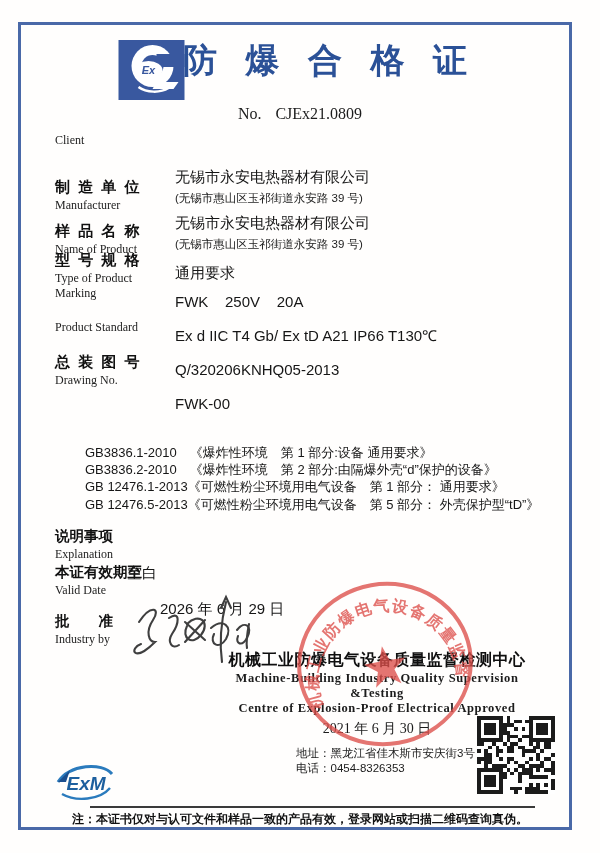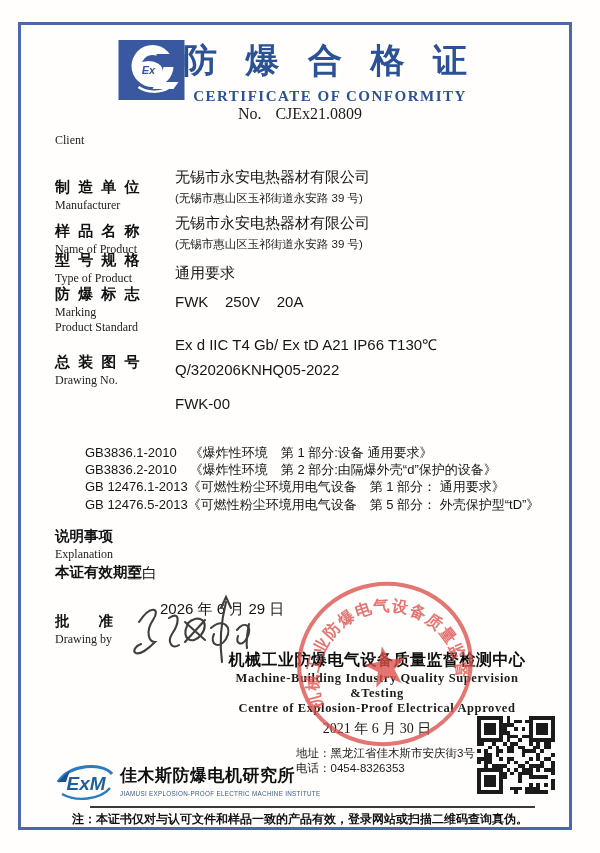--- a/index.html
+++ b/index.html
@@ -65,21 +65,20 @@
     <rect x="38" y="14" width="28" height="13" fill="#39589f"></rect>
     <circle cx="34" cy="26" r="11" fill="#39589f"></circle>
     <ellipse cx="30" cy="30" rx="14" ry="9" fill="#ffffff"></ellipse>
     <path d="M38 42 L60 42 L55 49 L34 49 Z" fill="#ffffff"></path>
     <path d="M20 47 C28 53 42 53 50 48" stroke="#ffffff" stroke-width="2.5" fill="none"></path>
     <text x="30" y="34" font-size="11" font-weight="bold" font-style="italic" fill="#39589f" text-anchor="middle">Ex</text>
   </svg>
 
   <div class="title-block">
     <div class="title-zh">防 爆 合 格 证</div>
-    <div class="title-en">CERTIFICATE  OF  CONFORMITY</div>
   </div>
   <div class="cert-no">
     <span>No.</span><span class="num">CJEx21.0809</span>
   </div>
 
   <div class="row" style="top:132px">
     <div class="flabel">
       <div class="en">Client</div>
       </div>
     <div class="fvalue">
@@ -104,32 +103,31 @@
   <div class="row" style="top:251px">
     <div class="flabel">
         <div class="zh">型 号 规 格</div>
       <div class="en">Type of Product</div>
       </div>
     <div class="fvalue">
       <div class="vmain" style="margin-top:6px">FWK    250V    20A</div></div>
   </div>
   <div class="row" style="top:285px">
     <div class="flabel">
-        <div class="zh">防 爆 标 志</div>
       <div class="en">Marking</div>
       </div>
     <div class="fvalue">
-      <div class="vmain" style="margin-top:13px">Ex d IIC T4 Gb/ Ex tD A21 IP66 T130℃</div></div>
+      <div class="vmain" style="margin-top:4px">Ex d IIC T4 Gb/ Ex tD A21 IP66 T130℃</div></div>
   </div>
   <div class="row" style="top:319px">
     <div class="flabel">
       <div class="en">Product Standard</div>
       </div>
     <div class="fvalue">
-      <div class="vmain" style="margin-top:6px">Q/320206KNHQ05-2022</div></div>
+      <div class="vmain" style="margin-top:6px">Q/320206KNHQ05-2013</div></div>
   </div>
   <div class="row" style="top:353px">
     <div class="flabel">
         <div class="zh">总 装 图 号</div>
       <div class="en">Drawing No.</div>
       </div>
     <div class="fvalue">
       <div class="vmain" style="margin-top:6px">FWK-00</div></div>
   </div>
 
@@ -146,29 +144,30 @@
         <div class="zh-wide">说明事项</div>
       <div class="en">Explanation</div>
       </div>
     <div class="fvalue" style="left:127px">
       <div class="vmain" style="margin-top:1px">空白</div></div>
   </div>
 
   <div class="row" style="top:563px">
     <div class="flabel" style="width:140px">
         <div class="zh-wide">本证有效期至</div>
+      <div class="en">Valid Date</div>
       </div>
     <div class="fvalue" style="left:160px">
       <div class="vmain" style="margin-top:1px">2026 年 6 月 29 日</div></div>
   </div>
 
   <div class="row" style="top:612px">
     <div class="flabel">
         <div class="zh-wide">批　　准</div>
-      <div class="en">Drawing by</div>
+      <div class="en">Industry by</div>
       </div>
   </div>
   <svg class="sig" viewBox="0 0 135 82">
     <g stroke="#3f3f3f" stroke-width="2.1" fill="none" stroke-linecap="round">
       <path d="M14 30 C26 12 36 16 28 28 C20 40 24 50 30 50 C8 72 4 56 16 52"></path>
       <path d="M44 26 C56 18 54 32 47 42 C42 50 47 58 54 53"></path>
       <path d="M62 32 C74 20 86 30 76 43 C67 54 56 46 62 34"></path>
       <path d="M60 30 L80 48 M80 28 L60 50"></path>
       <path d="M97 70 C94 48 97 26 101 10"></path>
       <path d="M96 16 L101 5 L106 16"></path>
@@ -639,24 +638,20 @@
       <div style="background: transparent;"></div>
       <div style="background: transparent;"></div>
     </div>
 
   <svg class="inst-logo" viewBox="0 0 60 44">
     <path d="M2 22 C14 4 46 2 56 14" stroke="#2b7bbd" stroke-width="3" fill="none"></path>
     <path d="M6 34 C20 42 44 40 54 28" stroke="#2b7bbd" stroke-width="2.4" fill="none"></path>
     <path d="M2 22 L14 10 L10 22 Z" fill="#1b4f8f"></path>
     <text x="30" y="30" font-size="19" font-weight="bold" font-style="italic" fill="#1d5f9e" text-anchor="middle">ExM</text>
   </svg>
-  <div class="inst-name">
-    <div class="izh">佳木斯防爆电机研究所</div>
-    <div class="ien">JIAMUSI EXPLOSION-PROOF ELECTRIC MACHINE INSTITUTE</div>
-  </div>
   <div class="contact">
     <div>地址：黑龙江省佳木斯市安庆街3号</div>
     <div>电话：0454-8326353</div>
   </div>
 
   <div class="divider"></div>
   <div class="note">注：本证书仅对与认可文件和样品一致的产品有效，登录网站或扫描二维码查询真伪。</div>
 </div>
 
 </body></html>

